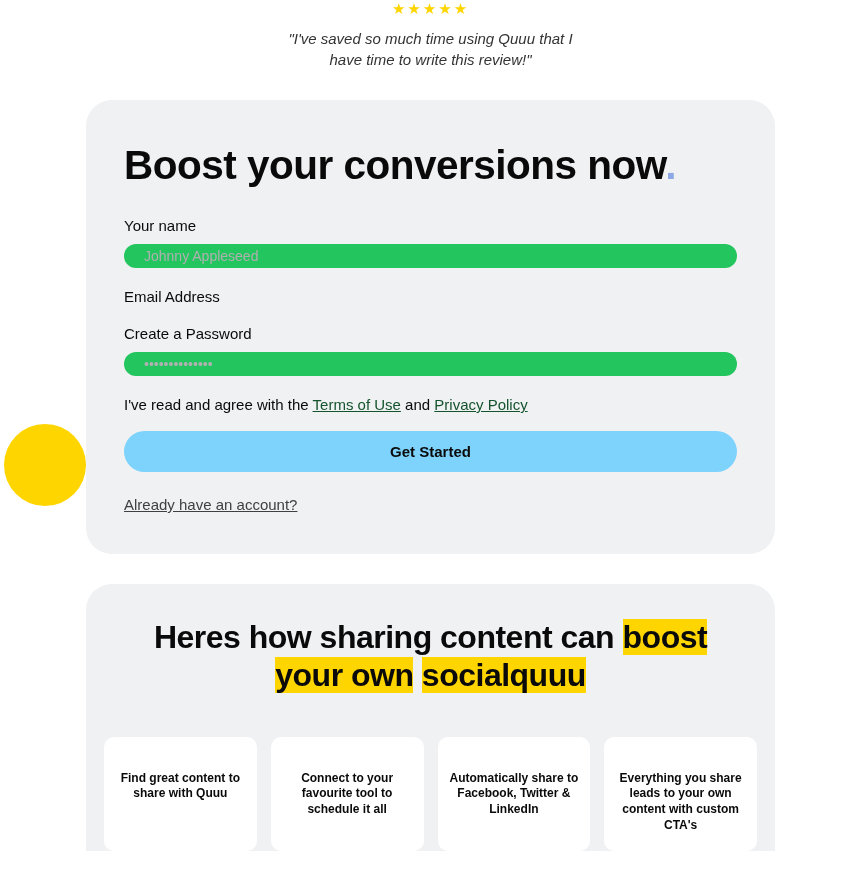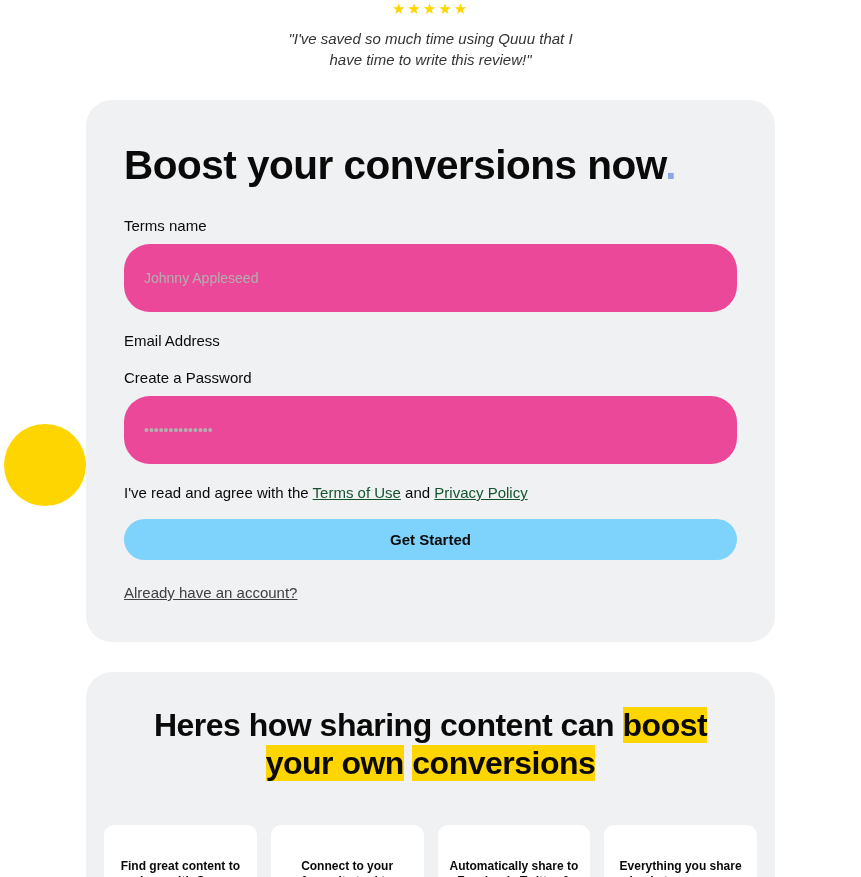--- a/index.html
+++ b/index.html
@@ -63,26 +63,26 @@
       margin-bottom: 20px;
     }
     .form-label {
       display: block;
       font-size: 15px;
       color: #0a0a0a;
       margin-bottom: 10px;
     }
     .form-input {
       width: 100%;
-      padding: 26px 20px;
+      padding: 4px 20px;
       border: none;
       border-radius: 26px;
       font-size: 14px;
       color: #333;
-      background: #ec4899;
+      background: #22c55e;
     }
     .form-input::placeholder {
       color: #b0b0b0;
     }
     .terms-text {
       font-size: 15px;
       margin-bottom: 18px;
       color: #0a0a0a;
     }
     .terms-link {
@@ -154,21 +154,21 @@
 </div>
 
 <div class="yellow-circle"></div>
 
 <div class="signup-card">
   <h2 class="card-title">
     <span>Boost your conversions now</span><span class="dot">.</span>
   </h2>
 
   <div class="form-group">
-    <label class="form-label">Terms name</label>
+    <label class="form-label">Your name</label>
     <input type="text" class="form-input" placeholder="Johnny Appleseed" style="">
   </div>
 
   <div class="form-group">
     <label class="form-label">Email Address</label>
   </div>
 
   <div class="form-group">
     <label class="form-label">Create a Password</label>
     <input type="password" class="form-input" placeholder="••••••••••••••" style="">
@@ -178,21 +178,21 @@
     <span>I've read and agree with the </span><a href="#" class="terms-link">Terms of Use</a><span> and </span><a href="#" class="terms-link">Privacy Policy</a>
   </div>
 
   <button class="get-started-btn">Get Started</button>
 
   <a href="#" class="signin-link">Already have an account?</a>
 </div>
 
 <div class="features-section">
   <h3 class="features-title">
-    <span>Heres how sharing content can </span><span class="highlight1">boost your own</span><span> </span><span class="highlight2">conversions</span>
+    <span>Heres how sharing content can </span><span class="highlight1">boost your own</span><span> </span><span class="highlight2">socialquuu</span>
   </h3>
 
   <div class="feature-cards">
     <div class="feature-card">
       <div class="feature-text">Find great content to share with Quuu</div>
 
     </div>
     <div class="feature-card">
       <div class="feature-text">Connect to your favourite tool to schedule it all</div>
 

